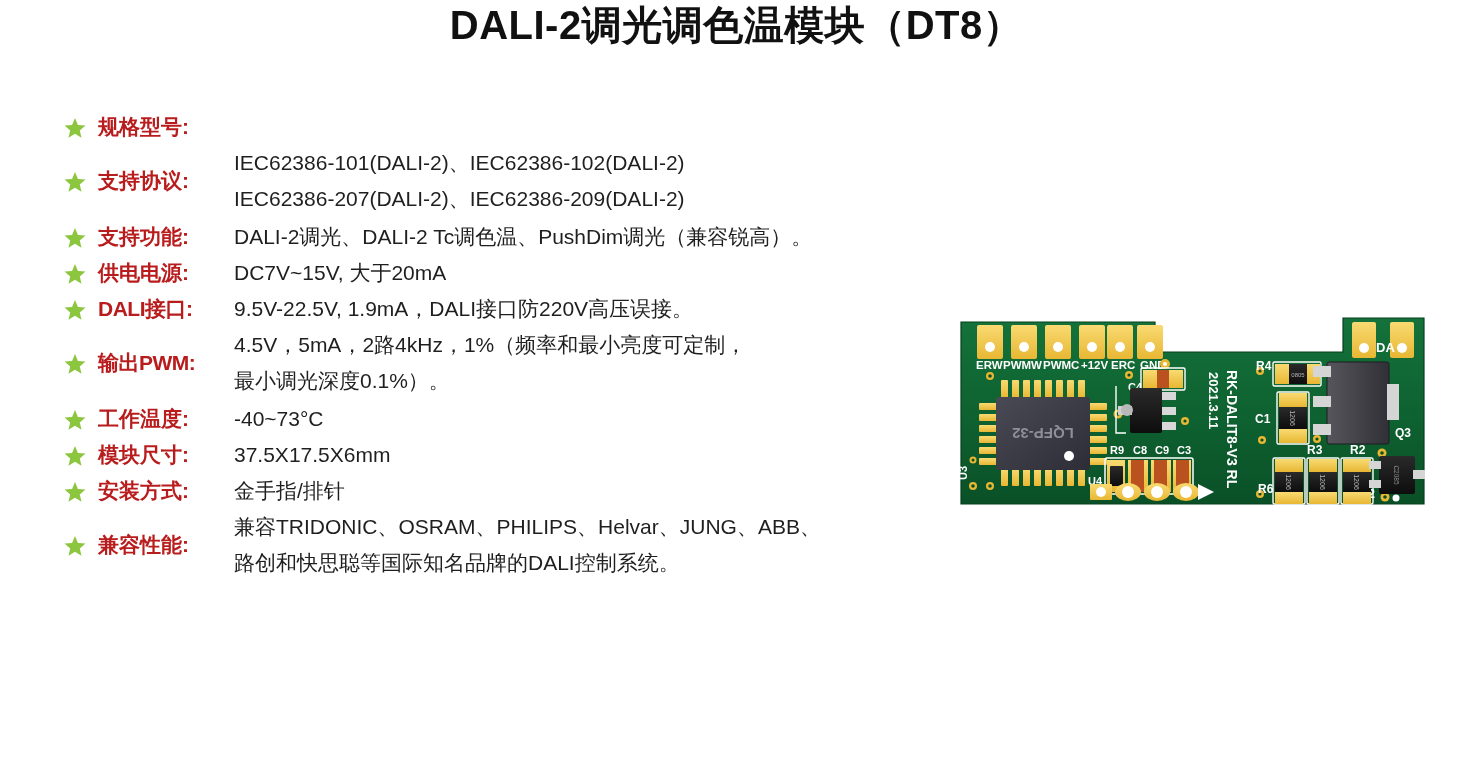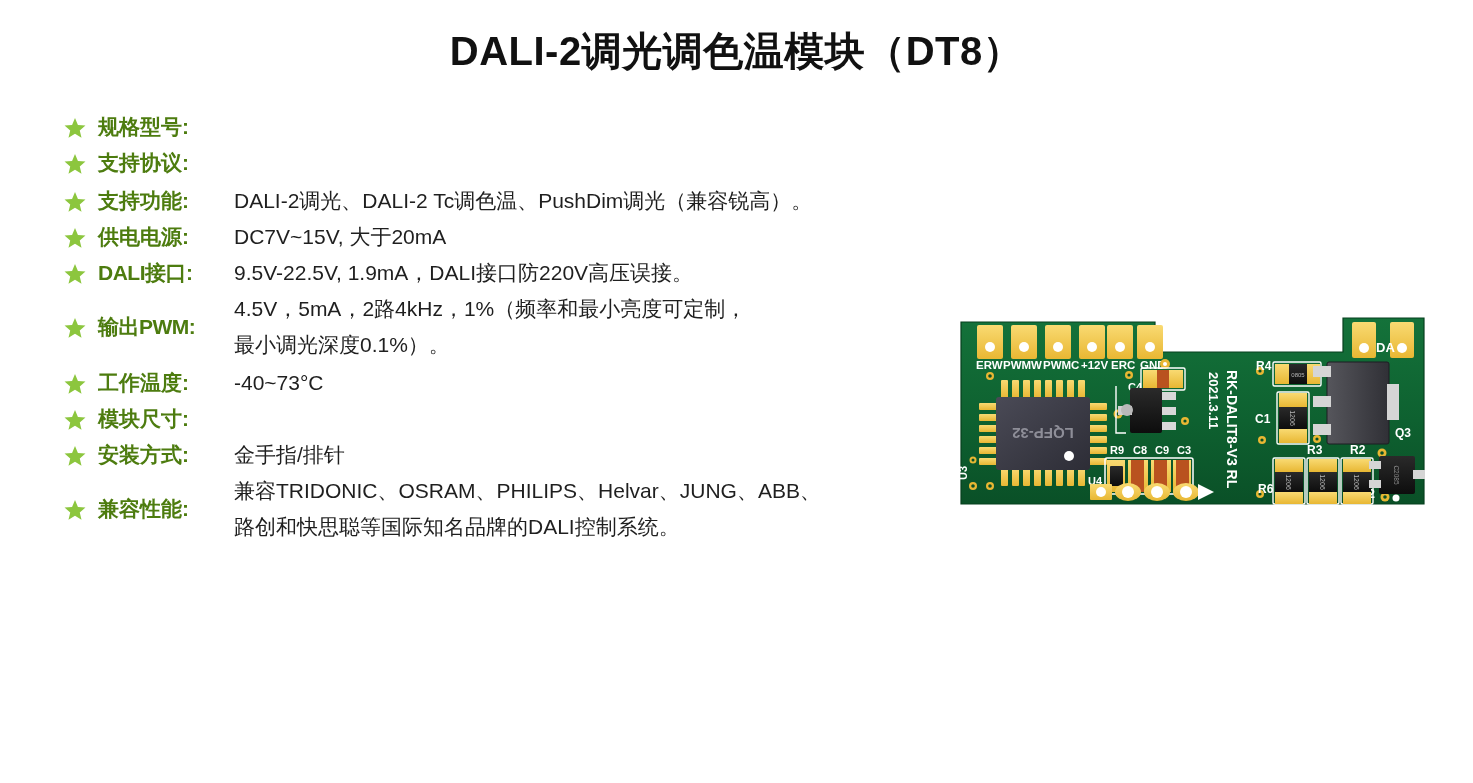--- a/index.html
+++ b/index.html
@@ -14,21 +14,20 @@
   }
 
   
   .page-title {
     text-align: center;
     font-size: 40px;
     font-weight: bold;
     letter-spacing: 0.5px;
     color: #111111;
     margin: 0;
-    padding-top: 26px;
     line-height: 1.25;
   }
 
   
   .spec-list {
     position: absolute;
     left: 62px;
     top: 112px;
     width: 900px;
   }
@@ -45,21 +44,21 @@
     align-items: center;
     justify-content: center;
     margin-right: 10px;
     padding-top: 2px;
   }
   .star-icon svg { display:block; }
 
   .spec-label {
     flex: 0 0 auto;
     width: 132px;
-    color: #4d7c0f;
+    color: #b91c1c;
     font-weight: bold;
     font-size: 21px;
     line-height: 30px;
     white-space: nowrap;
   }
   .spec-label.tight { letter-spacing: -0.5px; }
 
   .spec-values {
     flex: 1 1 auto;
     font-size: 21px;
@@ -103,20 +102,24 @@
     <span class="spec-label">规格型号:</span>
   </div>
 
   <div class="spec-row multiline">
     <span class="star-icon">
       <svg width="22" height="22" viewBox="0 0 24 24">
           <polygon points="12,1 15.2,8.6 23.4,9.3 17.2,14.7 19.1,22.7 12,18.4 4.9,22.7 6.8,14.7 0.6,9.3 8.8,8.6" fill="#8CC63E"></polygon>
         </svg>
     </span>
     <span class="spec-label">支持协议:</span>
+    <span class="spec-values">
+      <span class="vline">IEC62386-101(DALI-2)、IEC62386-102(DALI-2)</span>
+      <span class="vline">IEC62386-207(DALI-2)、IEC62386-209(DALI-2)</span>
+    </span>
   </div>
 
   <div class="spec-row">
     <span class="star-icon">
       <svg width="22" height="22" viewBox="0 0 24 24">
           <polygon points="12,1 15.2,8.6 23.4,9.3 17.2,14.7 19.1,22.7 12,18.4 4.9,22.7 6.8,14.7 0.6,9.3 8.8,8.6" fill="#8CC63E"></polygon>
         </svg>
     </span>
     <span class="spec-label">支持功能:</span>
     <span class="spec-values">
@@ -173,20 +176,23 @@
     </span>
   </div>
 
   <div class="spec-row">
     <span class="star-icon">
       <svg width="22" height="22" viewBox="0 0 24 24">
           <polygon points="12,1 15.2,8.6 23.4,9.3 17.2,14.7 19.1,22.7 12,18.4 4.9,22.7 6.8,14.7 0.6,9.3 8.8,8.6" fill="#8CC63E"></polygon>
         </svg>
     </span>
     <span class="spec-label">模块尺寸:</span>
+    <span class="spec-values">
+      <span class="vline">37.5X17.5X6mm</span>
+    </span>
   </div>
 
   <div class="spec-row">
     <span class="star-icon">
       <svg width="22" height="22" viewBox="0 0 24 24">
           <polygon points="12,1 15.2,8.6 23.4,9.3 17.2,14.7 19.1,22.7 12,18.4 4.9,22.7 6.8,14.7 0.6,9.3 8.8,8.6" fill="#8CC63E"></polygon>
         </svg>
     </span>
     <span class="spec-label">安装方式:</span>
     <span class="spec-values">

